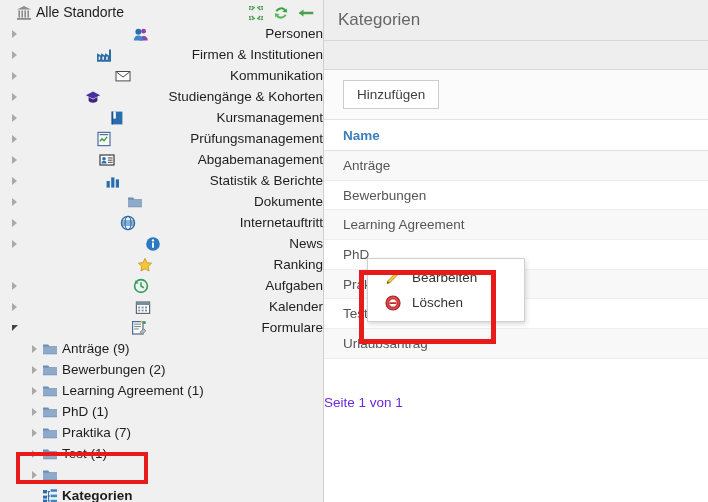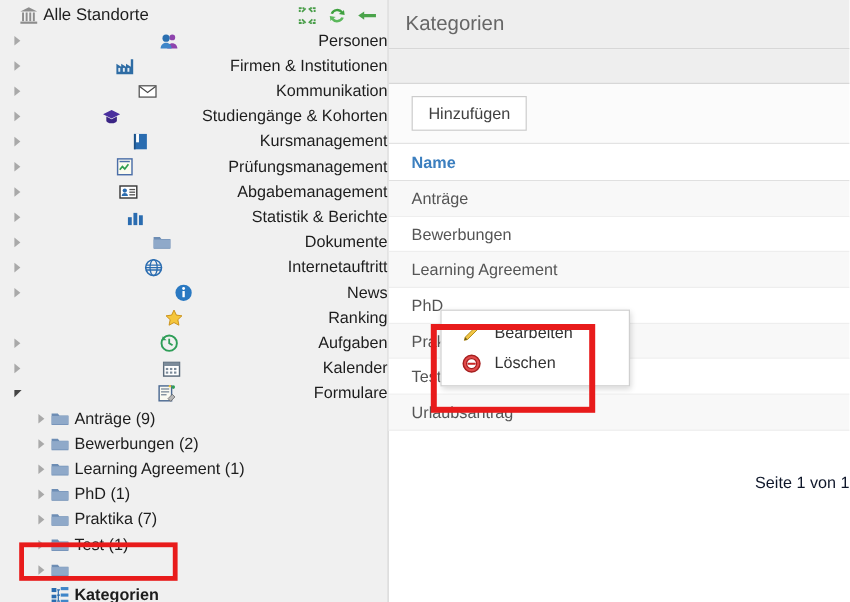--- a/index.html
+++ b/index.html
@@ -122,23 +122,23 @@
     padding-left: 19px;
     font-size: 13.5px;
     color: #555555;
     border-bottom: 1px solid #eeeeee;
   }
   .trow.odd { background: #f8f8f8; }
   .trow.even { background: #ffffff; }
 
   .pager {
     margin-top: 36px;
-    text-align: right;
+    text-align: left;
     font-size: 13.5px;
-    color: #0f172a;
+    color: #6d28d9;
   }
 
   
   .ctx-menu {
     position: absolute;
     left: 43px; top: 258px;
     width: 158px;
     background: #ffffff;
     border: 1px solid #d0d0d0;
     box-shadow: 1px 2px 5px rgba(0,0,0,0.16);

